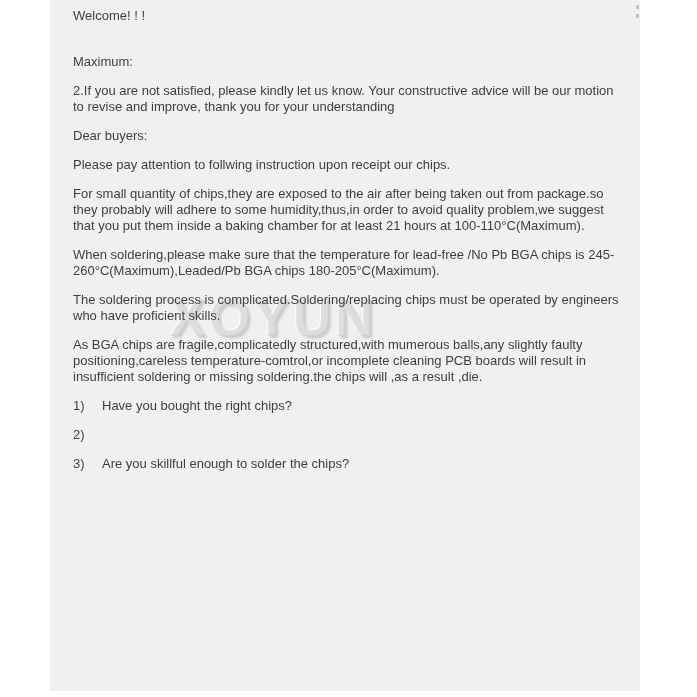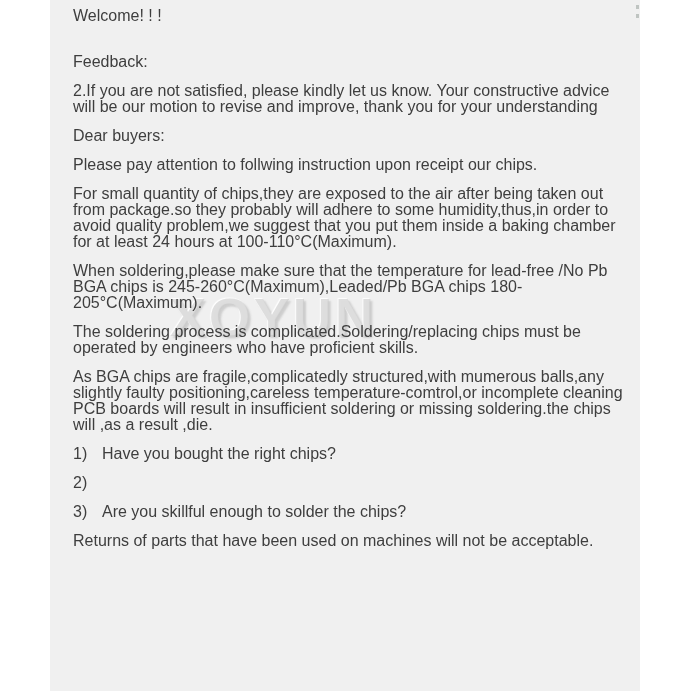--- a/index.html
+++ b/index.html
@@ -15,21 +15,21 @@
     left: 50px; top: 0;
     width: 590px; height: 691px;
     background: var(--panel-bg, #f0f0f0);
   }
   .content {
     position: relative;
     z-index: 1;
     padding: 8px 17px 0 23px;
     width: 550px;
     color: var(--text-color, #3e3e3e);
-    font-size: 16px;
+    font-size: 13px;
     line-height: 16px;
   }
   .content p {
     margin: 0 0 13px 0;
     white-space: pre-wrap;
   }
   p.welcome { margin-bottom: 30px; }
   .list-item {
     display: flex;
     margin: 0 0 13px 0;
@@ -58,39 +58,38 @@
   #artifact-1 { left: 636px; top: 5px; }
   #artifact-2 { left: 636px; top: 14px; }
 </style>
 </head>
 <body style="background: rgb(255, 255, 255);">
 
 <div class="panel">
   <div class="watermark">XOYUN</div>
   <div class="content">
     <p class="welcome">Welcome! ! !</p>
-    <p>Feedback:</p>
+    <p>Maximum:</p>
     <p>2.If you are not satisfied, please kindly let us know. Your constructive advice will be our motion to revise and improve, thank you for your understanding</p>
     <p>Dear buyers:</p>
     <p>Please pay attention to follwing instruction upon receipt our chips.</p>
-    <p>For small quantity of chips,they are exposed to the air after being taken out from package.so they probably will adhere to some humidity,thus,in order to avoid quality problem,we suggest that you put them inside a baking chamber for at least 24 hours at 100-110°C(Maximum).</p>
+    <p>For small quantity of chips,they are exposed to the air after being taken out from package.so they probably will adhere to some humidity,thus,in order to avoid quality problem,we suggest that you put them inside a baking chamber for at least 21 hours at 100-110°C(Maximum).</p>
     <p>When soldering,please make sure that the temperature for lead-free /No Pb BGA chips is 245-260°C(Maximum),Leaded/Pb BGA chips 180-205°C(Maximum).</p>
     <p>The soldering process is complicated.Soldering/replacing chips must be operated by engineers who have proficient skills.</p>
     <p>As BGA chips are fragile,complicatedly structured,with mumerous balls,any slightly faulty positioning,careless temperature-comtrol,or incomplete cleaning PCB boards will result in insufficient soldering or missing soldering.the chips will ,as a result ,die.</p>
 
     <div class="list-item">
       <span class="list-num">1)</span>
       <span>Have you bought the right chips?</span>
     </div>
     <div class="list-item">
       <span class="list-num">2)</span>
     </div>
     <div class="list-item">
       <span class="list-num">3)</span>
       <span>Are you skillful enough to solder the chips?</span>
     </div>
 
-    <p>Returns of parts that have been used on machines will not be acceptable.</p>
   </div>
 </div>
 
 <div class="artifact" id="artifact-1"></div>
 <div class="artifact" id="artifact-2"></div>
 
 </body></html>

